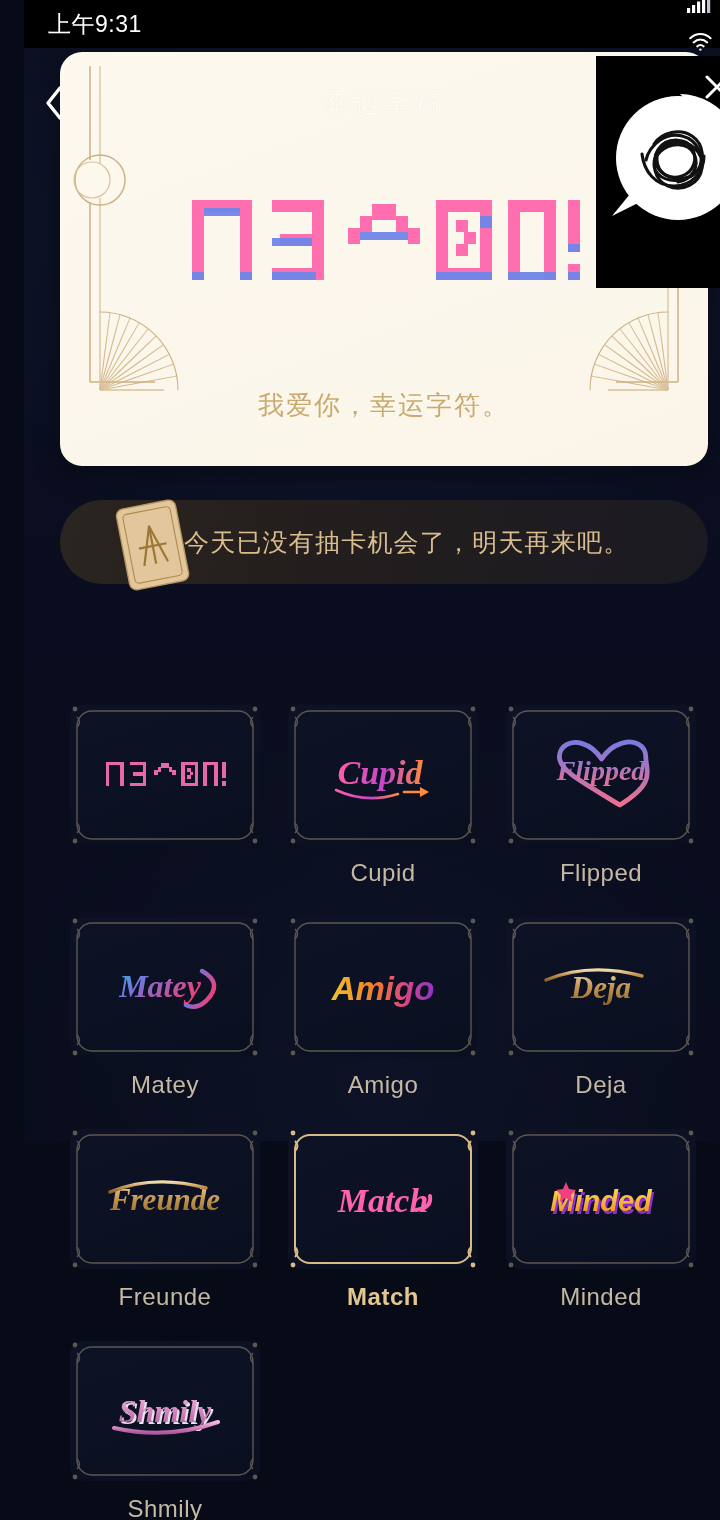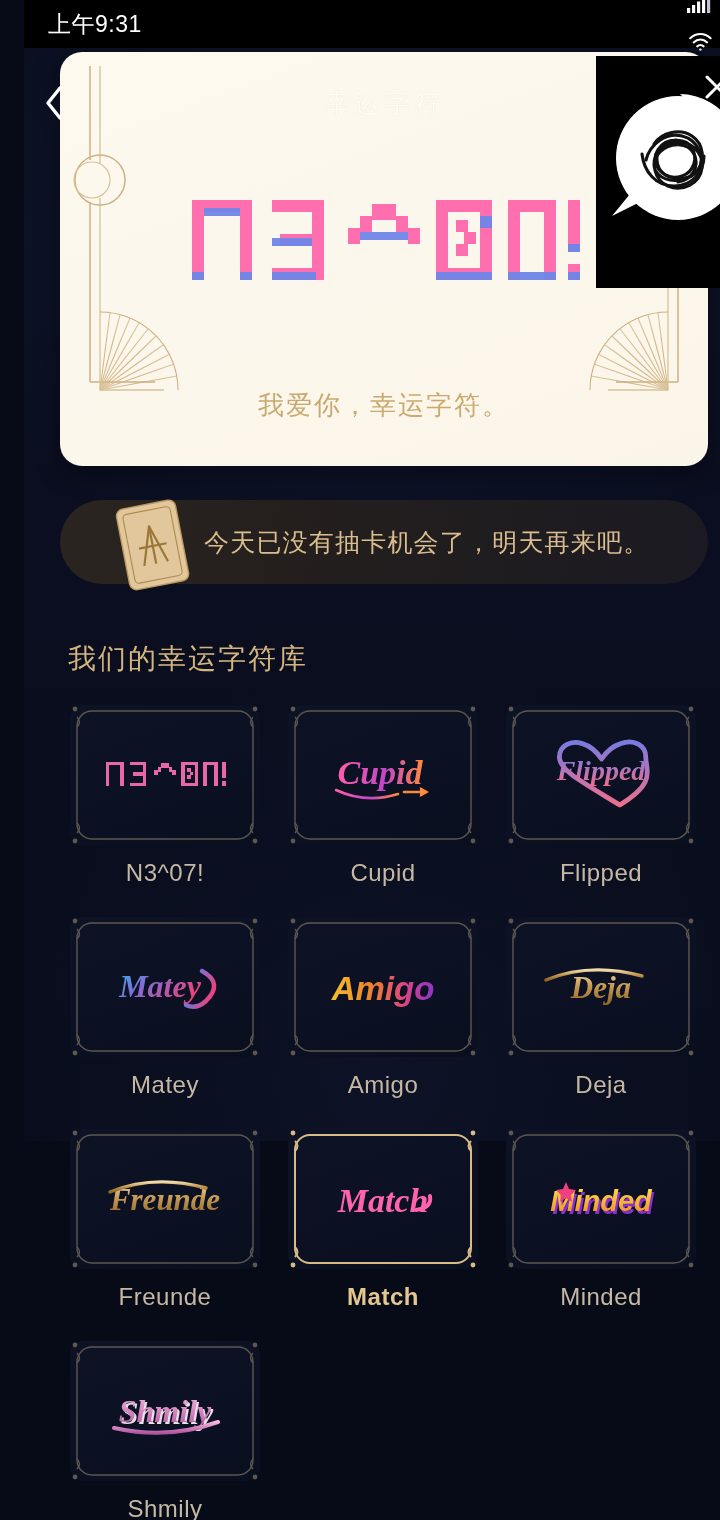--- a/index.html
+++ b/index.html
@@ -65,21 +65,21 @@
   .ov-bubble { position:absolute; left:6px; top:30px; }
 
   
   .notice {
     position:absolute; left:36px; top:500px; width:648px; height:84px;
     background:linear-gradient(100deg,#2b2521 0%, #241f1d 35%, #1b1a22 100%);
     border-radius:42px; display:flex; align-items:center;
   }
   .notice-icon { position:absolute; left:34px; top:-8px; width:116px; height:100px; }
   .notice-text {
-    margin-left:124px; font-size:25px; color:#d9bd8e; letter-spacing:1.2px;padding-left:20px;
+    margin-left:124px; font-size:25px; color:#d9bd8e; letter-spacing:1.2px;
   }
 
   
   .sec-title {
     position:absolute; left:44px; top:640px;
     font-size:28px; color:#d5b57e; letter-spacing:2px;
   }
   .grid {
     position:absolute; left:46px; top:705px; width:632px;
     display:grid; grid-template-columns:repeat(3, 190px);
@@ -286,21 +286,20 @@
         <g fill="none" stroke="#9c7736" stroke-width="2.2" stroke-linejoin="round">
           <path d="M46 72 L58 34 L70 72"></path>
           <path d="M44 54 H72"></path>
           <path d="M58 34 L58 72"></path>
         </g>
       </g>
     </svg>
     <span class="notice-text">今天已没有抽卡机会了，明天再来吧。</span>
   </div>
 
-  <div class="sec-title">我们的幸运字符库</div>
 
   <div class="grid" id="grid">
       <div class="gcell">
         <div class="gframe">
        <svg class="frm" viewBox="0 0 190 140">
     <rect x="7" y="6" width="176" height="128" rx="15" fill="none" stroke="#5d5750" stroke-width="1.4"></rect>
     <g fill="#5d5750">
       <circle cx="5" cy="4" r="2.4"></circle>
               <circle cx="185" cy="4" r="2.4"></circle>
       <circle cx="5" cy="136" r="2.4"></circle>
@@ -336,21 +335,20 @@
               <rect x="140" y="22" width="6" height="6"></rect>
               <rect x="136" y="28" width="6" height="6"></rect>
           <rect x="162" y="6" width="24" height="6"></rect>
               <rect x="162" y="6" width="6" height="40"></rect>
               <rect x="180" y="6" width="6" height="40"></rect>
           <rect x="192" y="6" width="6" height="26"></rect>
               <rect x="192" y="38" width="6" height="8"></rect>
         </g>
           </svg>
      </div>
-     <div class="glabel">N3^07!</div>
       </div>
       <div class="gcell">
         <div class="gframe">
        <svg class="frm" viewBox="0 0 190 140">
     <rect x="7" y="6" width="176" height="128" rx="15" fill="none" stroke="#5d5750" stroke-width="1.4"></rect>
     <g fill="#5d5750">
       <circle cx="5" cy="4" r="2.4"></circle>
               <circle cx="185" cy="4" r="2.4"></circle>
       <circle cx="5" cy="136" r="2.4"></circle>
               <circle cx="185" cy="136" r="2.4"></circle>

